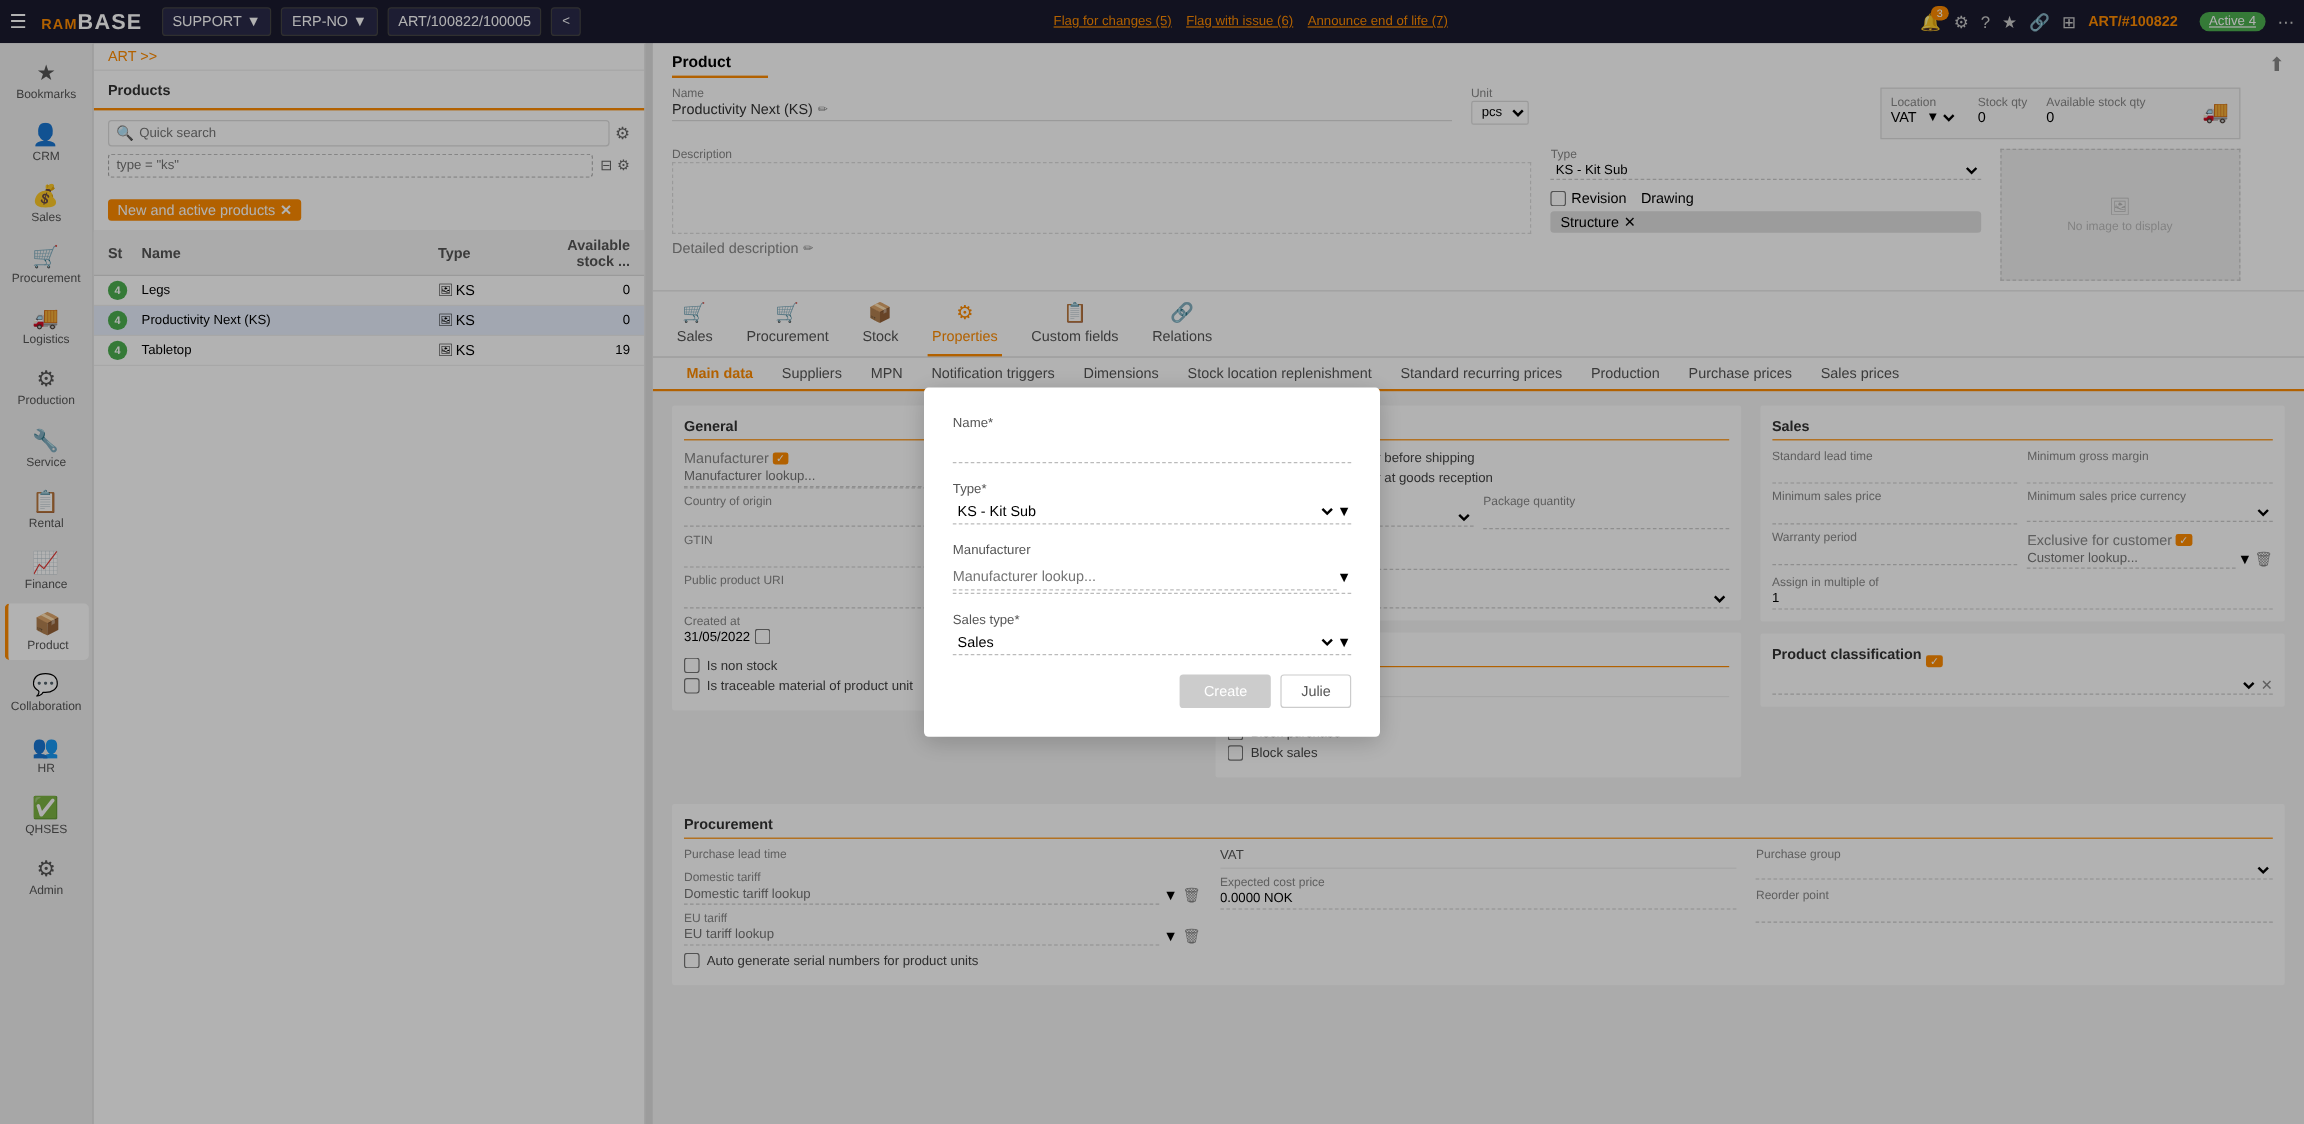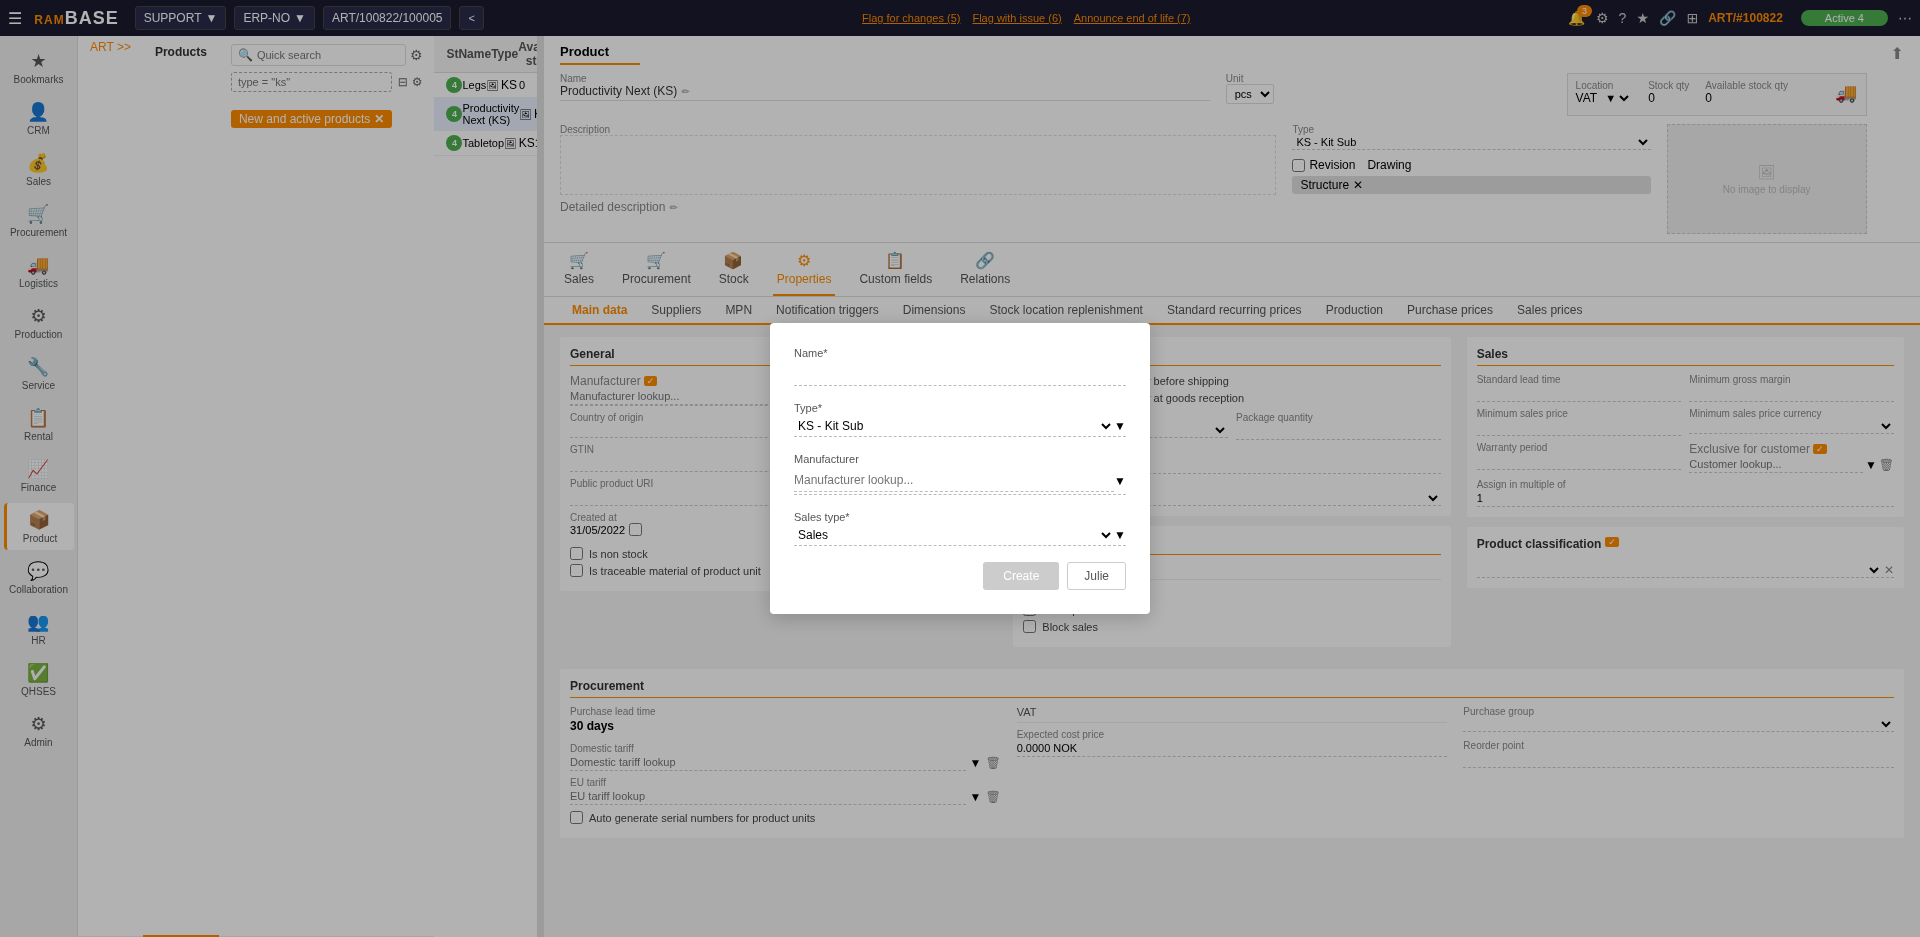--- a/index.html
+++ b/index.html
@@ -17,21 +17,21 @@
       font-size: 11px; display: flex; align-items: center; gap: 4px; cursor: pointer; height: 24px;
     }
     .top-bar-icon { color: #ccc; font-size: 14px; cursor: pointer; position: relative; }
     .alert-badge { 
       background: #ff8c00; color: white; border-radius: 10px; padding: 1px 5px; font-size: 9px;
       position: absolute; top: -5px; right: -6px;
     }
     .flag-links { display: flex; gap: 12px; margin-left: auto; }
     .flag-link { color: #ff8c00; font-size: 11px; cursor: pointer; text-decoration: underline; }
     .art-ref { color: #ff8c00; font-size: 12px; font-weight: bold; margin-right: 8px; }
-    .active-badge { background: #4CAF50; color: white; border-radius: 10px; padding: 2px 24px; font-size: 11px; }
+    .active-badge { background: #4CAF50; color: white; border-radius: 10px; padding: 2px 8px; font-size: 11px; text-decoration: underline; }
 
     
     .main-container { display: flex; height: calc(937px - 36px); }
 
     
     .sidebar {
       width: 78px; background: #f0f0f0; border-right: 1px solid #ddd; display: flex; flex-direction: column;
       align-items: center; padding-top: 8px; gap: 4px; overflow-y: auto;
     }
     .sidebar-item {
@@ -40,21 +40,21 @@
     }
     .sidebar-item.active { background: #fff; border-left: 3px solid #ff8c00; }
     .sidebar-icon { font-size: 18px; }
     .sidebar-label { font-size: 10px; color: #555; }
 
     
     .content-area { flex: 1; display: flex; overflow: hidden; }
 
     
     .products-panel {
-      width: 460px; background: white; border-right: 1px solid #ddd; display: flex; flex-direction: row;
+      width: 460px; background: white; border-right: 1px solid #ddd; display: flex; flex-direction: column;
       overflow: hidden;
     }
     .panel-header {
       padding: 8px 12px; border-bottom: 2px solid #ff8c00; font-weight: bold; font-size: 13px; color: #333;
     }
     .search-area { padding: 8px 12px; border-bottom: 1px solid #eee; }
     .search-row { display: flex; align-items: center; gap: 4px; margin-bottom: 6px; }
     .search-input-wrap {
       flex: 1; display: flex; align-items: center; border: 1px solid #ddd; border-radius: 3px;
       padding: 3px 6px; background: white; gap: 4px;
@@ -689,38 +689,37 @@
                   </div>
                 </div>
               </div>
               <div>
                 <div class="form-label">Assign in multiple of</div>
                 <input class="form-input" type="text" value="1" style="">
               </div>
             </div>
 
             <div class="data-section" style="background:white; padding:10px; border-radius:2px;">
-              <div style="display:flex; align-items:flex-start; gap:4px; margin-bottom:8px;">
+              <div style="display:flex; align-items:flex-end; gap:4px; margin-bottom:8px;">
                 <div class="section-title" style="border-bottom:none; margin:0;">Product classification</div>
                 <span style="background:#ff8c00; color:white; border-radius:2px; padding:0 3px; font-size:9px;">✓</span>
               </div>
               <div class="form-select-wrap">
                 <select class="form-select"><option></option></select>
                 <span style="cursor:pointer; color:#888;">✕</span>
               </div>
             </div>
           </div>
         </div>
 
         <div class="data-section" style="background:white; padding:10px; border-radius:2px; margin-top:10px;">
           <div class="section-title">Procurement</div>
           <div style="display:flex; gap:16px;">
             <div style="flex:1;">
               <div class="form-label">Purchase lead time</div>
-              <div style="font-size:12px; font-weight:bold; padding:2px 0;">30 days</div>
               <div style="margin-top:8px;">
                 <div class="form-label">Domestic tariff</div>
                 <div style="display:flex; align-items:center; gap:4px;">
                   <input class="form-input" type="text" style="flex: 1 1 0%;" placeholder="Domestic tariff lookup">
                   <span>▼</span>
                   <span style="cursor:pointer; color:#888;">🗑</span>
                 </div>
               </div>
               <div style="margin-top:6px;">
                 <div class="form-label">EU tariff</div>

